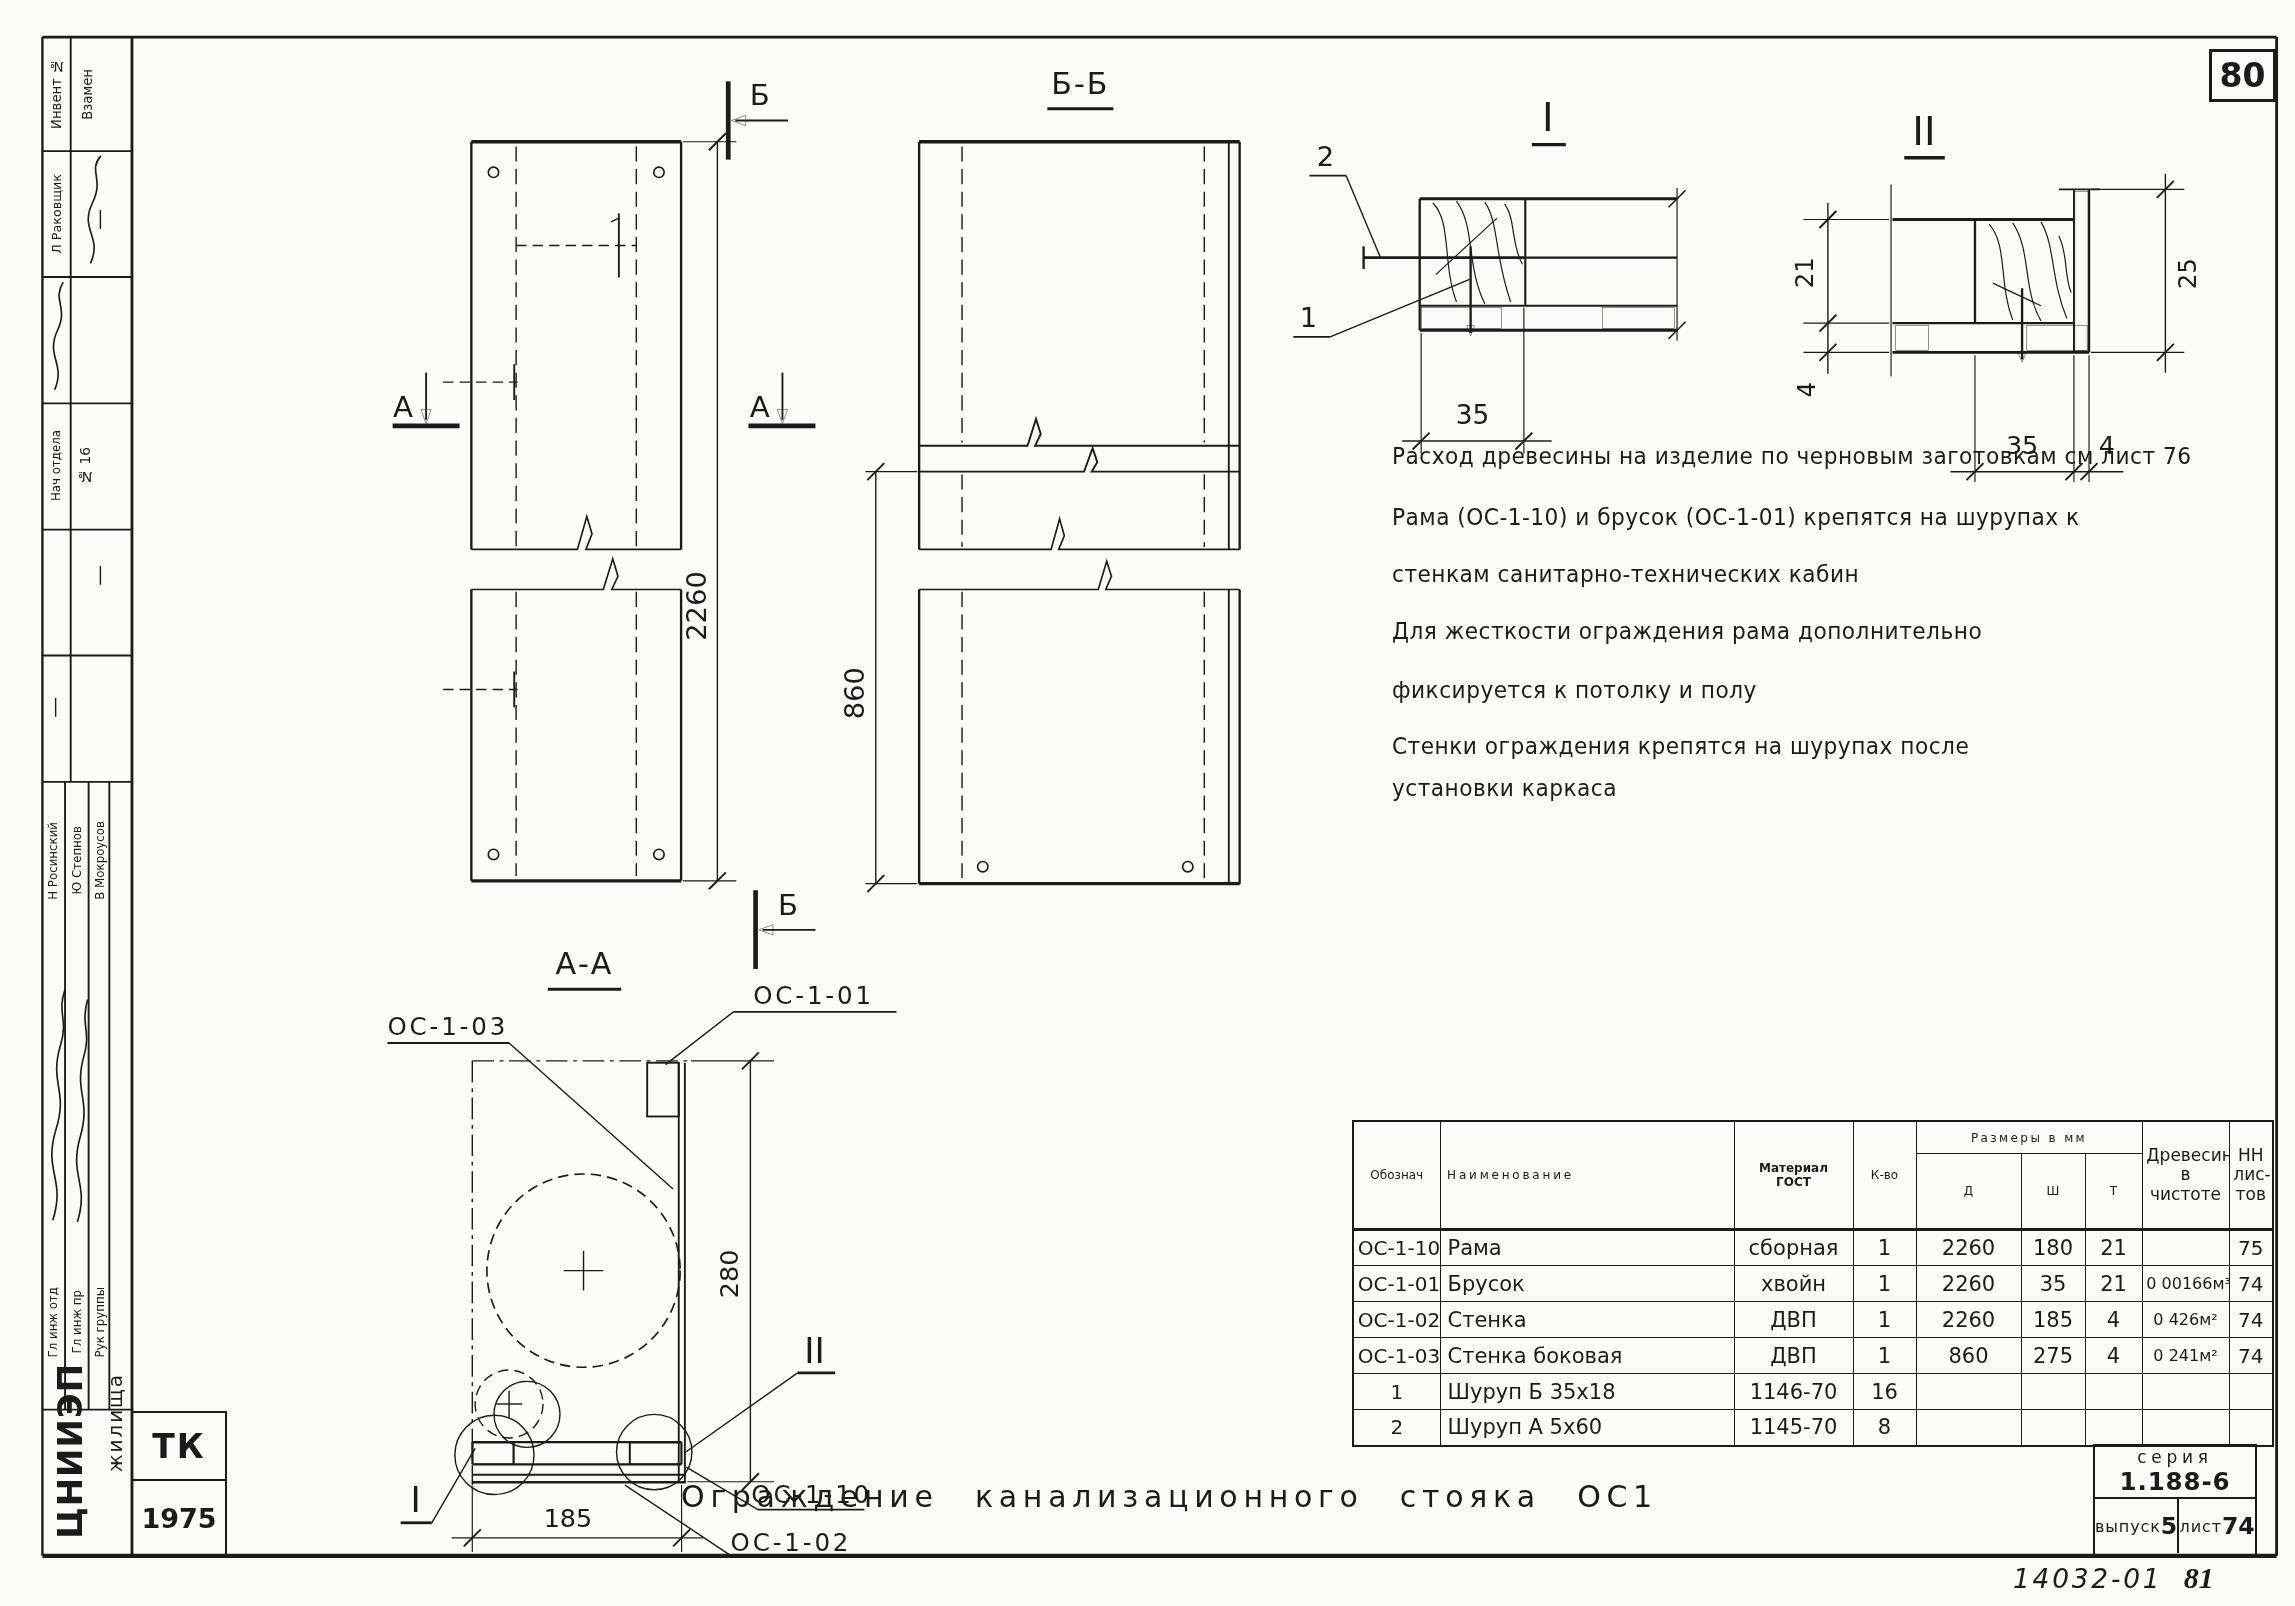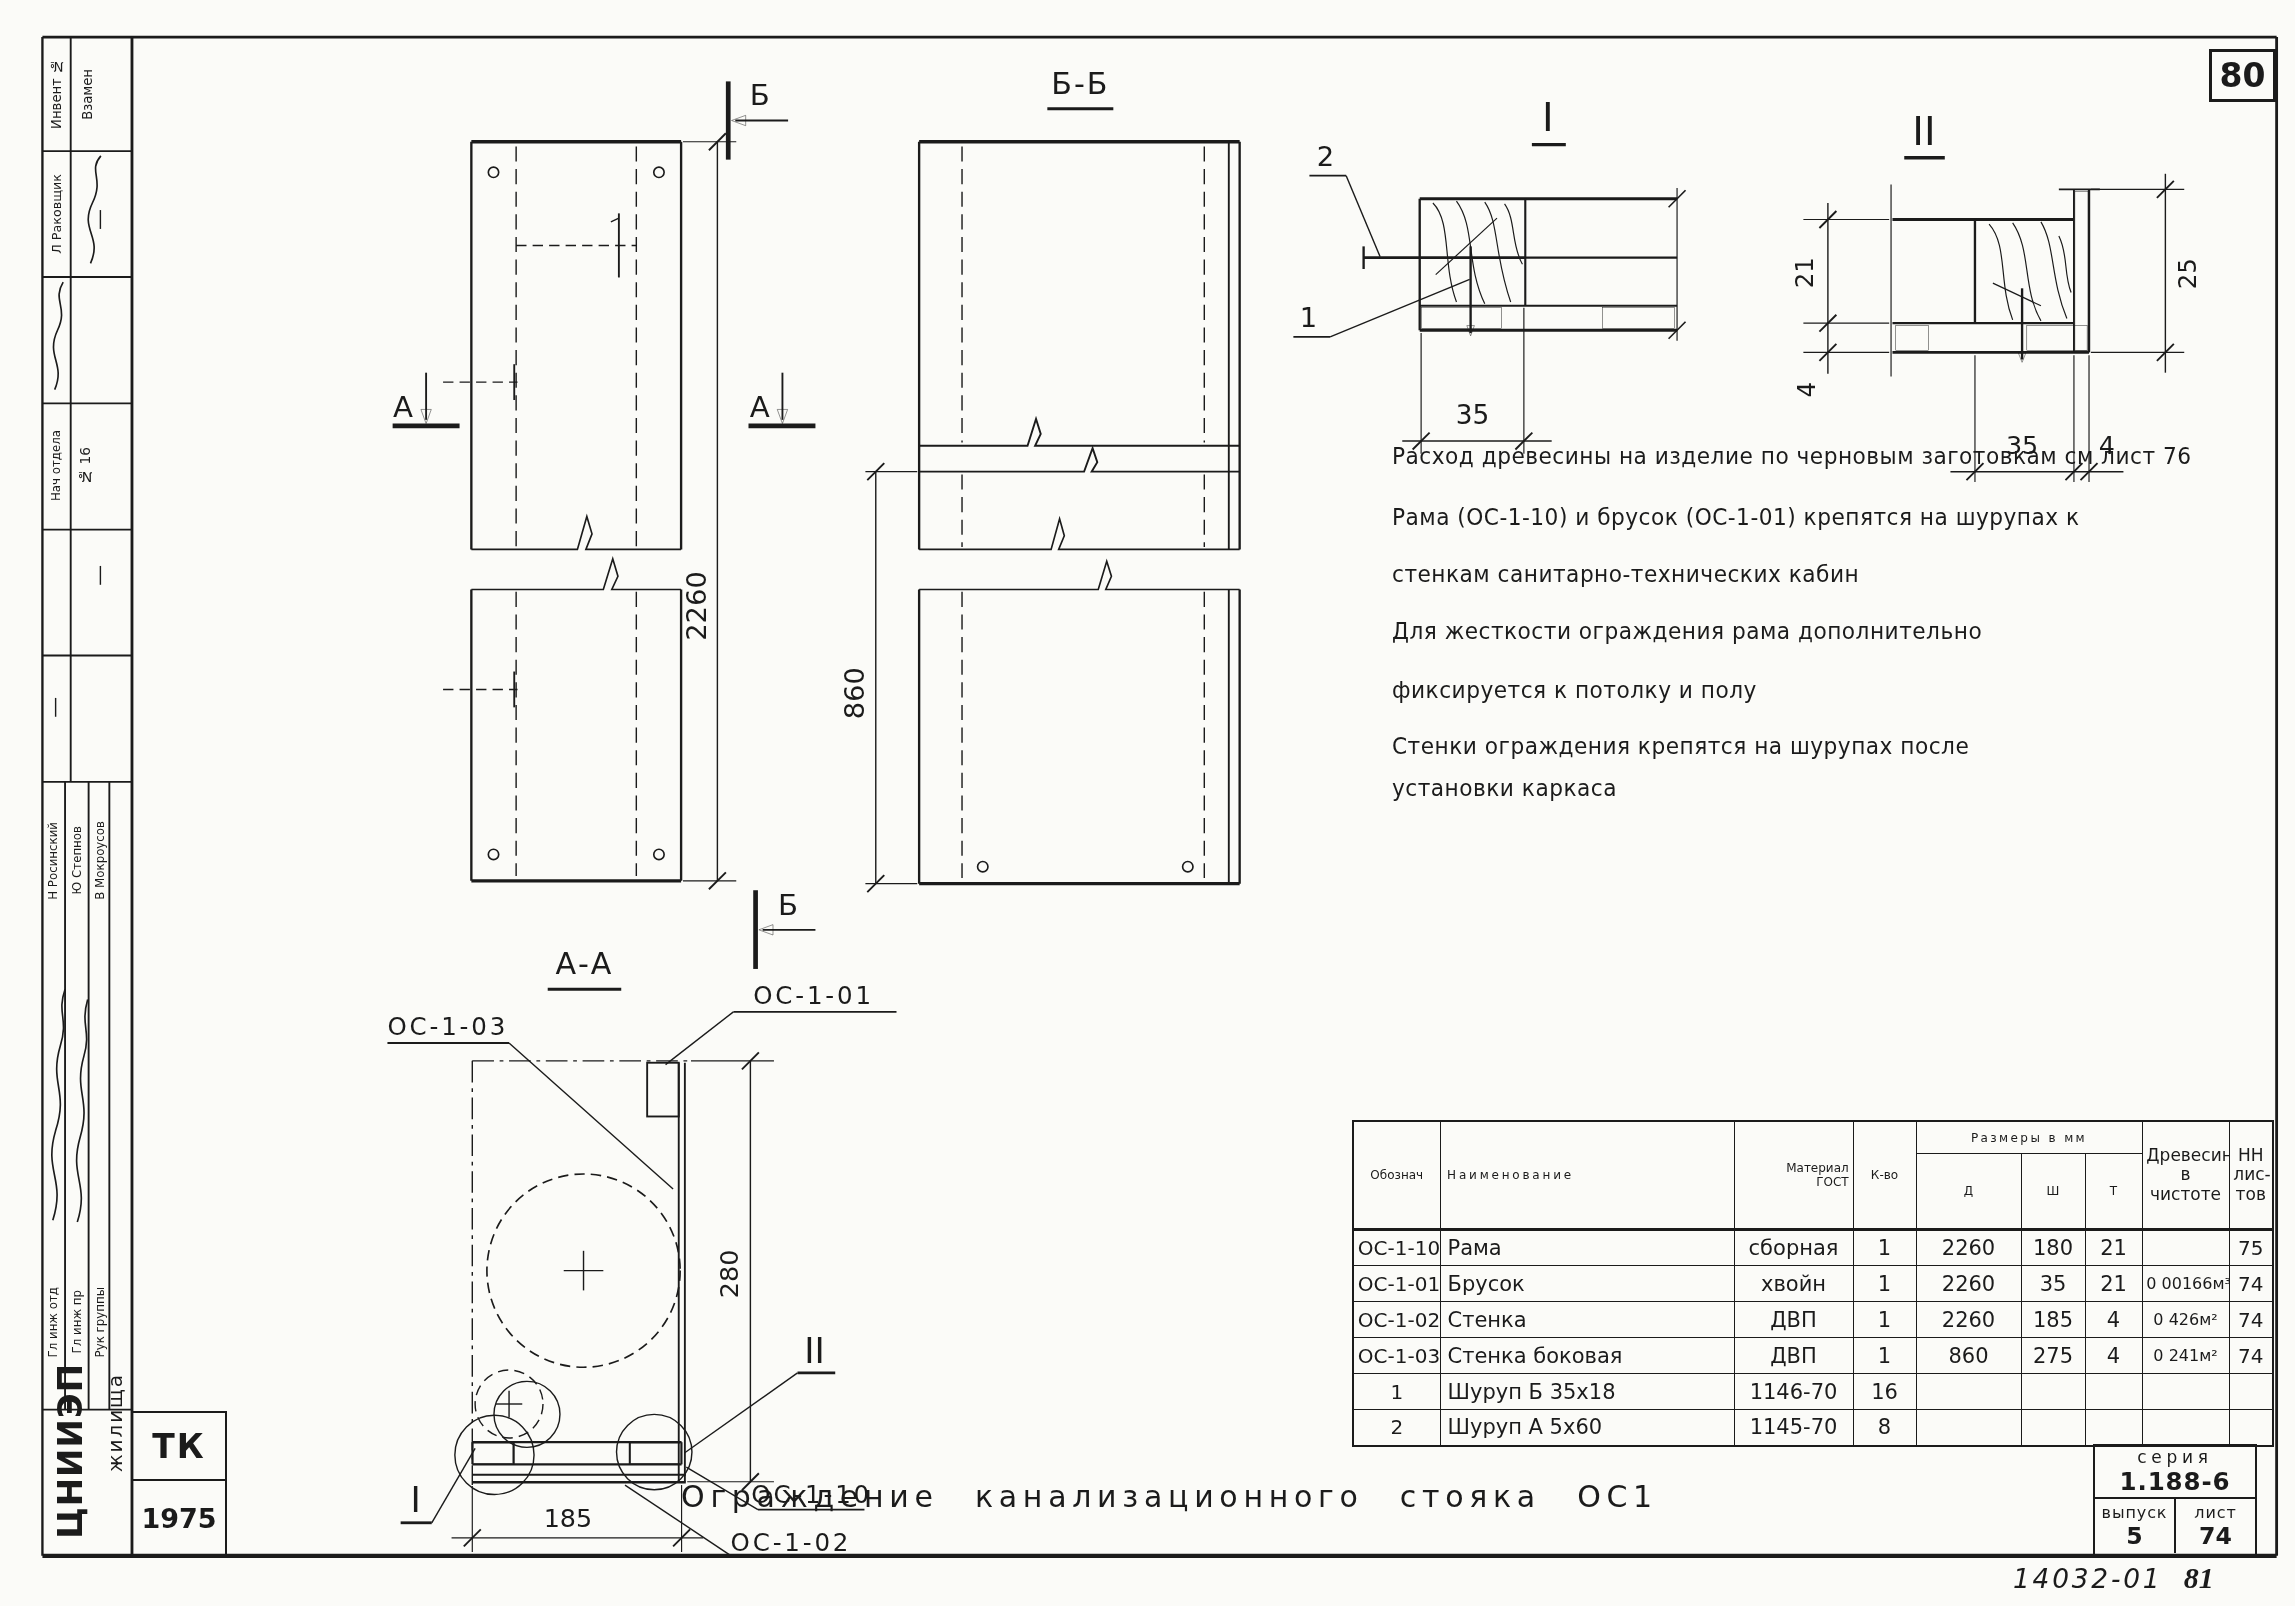--- a/index.html
+++ b/index.html
@@ -36,21 +36,21 @@
   table.ptable tbody td.c7{font-size:16px;}
   table.ptable tbody td.c8{font-size:20px;}
   .hsmall{font-size:17px !important;line-height:1.15;}
   
   .stamp{position:absolute;left:2093px;top:1444px;width:164px;height:112px;border:2.8px solid #1b1b1b;box-sizing:border-box;}
   .stamp .srow1{height:53px;border-bottom:2.4px solid #1b1b1b;display:flex;flex-direction:column;
                 align-items:center;justify-content:center;box-sizing:border-box;}
   .stamp .slabel{font-size:17px;letter-spacing:4.7px;}
   .stamp .snum{font-size:24.5px;font-weight:600;letter-spacing:0.9px;}
   .stamp .srow2{display:flex;height:54px;}
-  .stamp .scell{flex:1;display:flex;flex-direction:column;align-items:center;justify-content:center;box-sizing:border-box;}
+  .stamp .scell{flex:1;display:flex;flex-direction:row;align-items:center;justify-content:center;box-sizing:border-box;}
   .stamp .scell:first-child{border-right:2.4px solid #1b1b1b;}
   .stamp .scl{font-size:16px;letter-spacing:0.9px;}
   .stamp .scv{font-size:23.6px;font-weight:600;}
   
   .tkbox{position:absolute;left:133px;top:1411px;width:94px;height:145px;border-top:2.8px solid #1b1b1b;
          border-right:2.8px solid #1b1b1b;box-sizing:border-box;text-align:right;}
   .tkbox .tk1{height:66px;display:flex;align-items:center;justify-content:center;font-size:33px;font-weight:bold;
               border-bottom:2.4px solid #1b1b1b;letter-spacing:1.9px;}
   .tkbox .tk2{height:75px;display:flex;align-items:center;justify-content:center;font-size:27px;font-weight:bold;}
   .footer-hand{position:absolute;left:2013px;top:1561px;font-style:italic;white-space:nowrap;}
@@ -438,21 +438,21 @@
           <col style="width:64px">
           <col style="width:57px">
           <col style="width:87px">
           <col style="width:44px">
     </colgroup>
     <thead>
       <tr class="hr1">
         <th rowspan="2">Обознач</th>
         <th rowspan="2" style="text-align:left;padding-left:6.6px;letter-spacing:2.8px;">Наименование</th>
         <th rowspan="2">
-          <div style="text-align:right;"><span>Материал</span><br>
+          <div style="text-align:center;font-weight:bold;"><span>Материал</span><br>
           <span>ГОСТ</span></div>
         </th>
         <th rowspan="2">К-во</th>
         <th colspan="3" style="letter-spacing:2.4px;">Размеры в мм</th>
         <th rowspan="2" class="hsmall">
           <span>Древесин</span><br>
           <span>в</span><br>
           <span>чистоте</span>
         </th>
         <th rowspan="2" class="hsmall">

